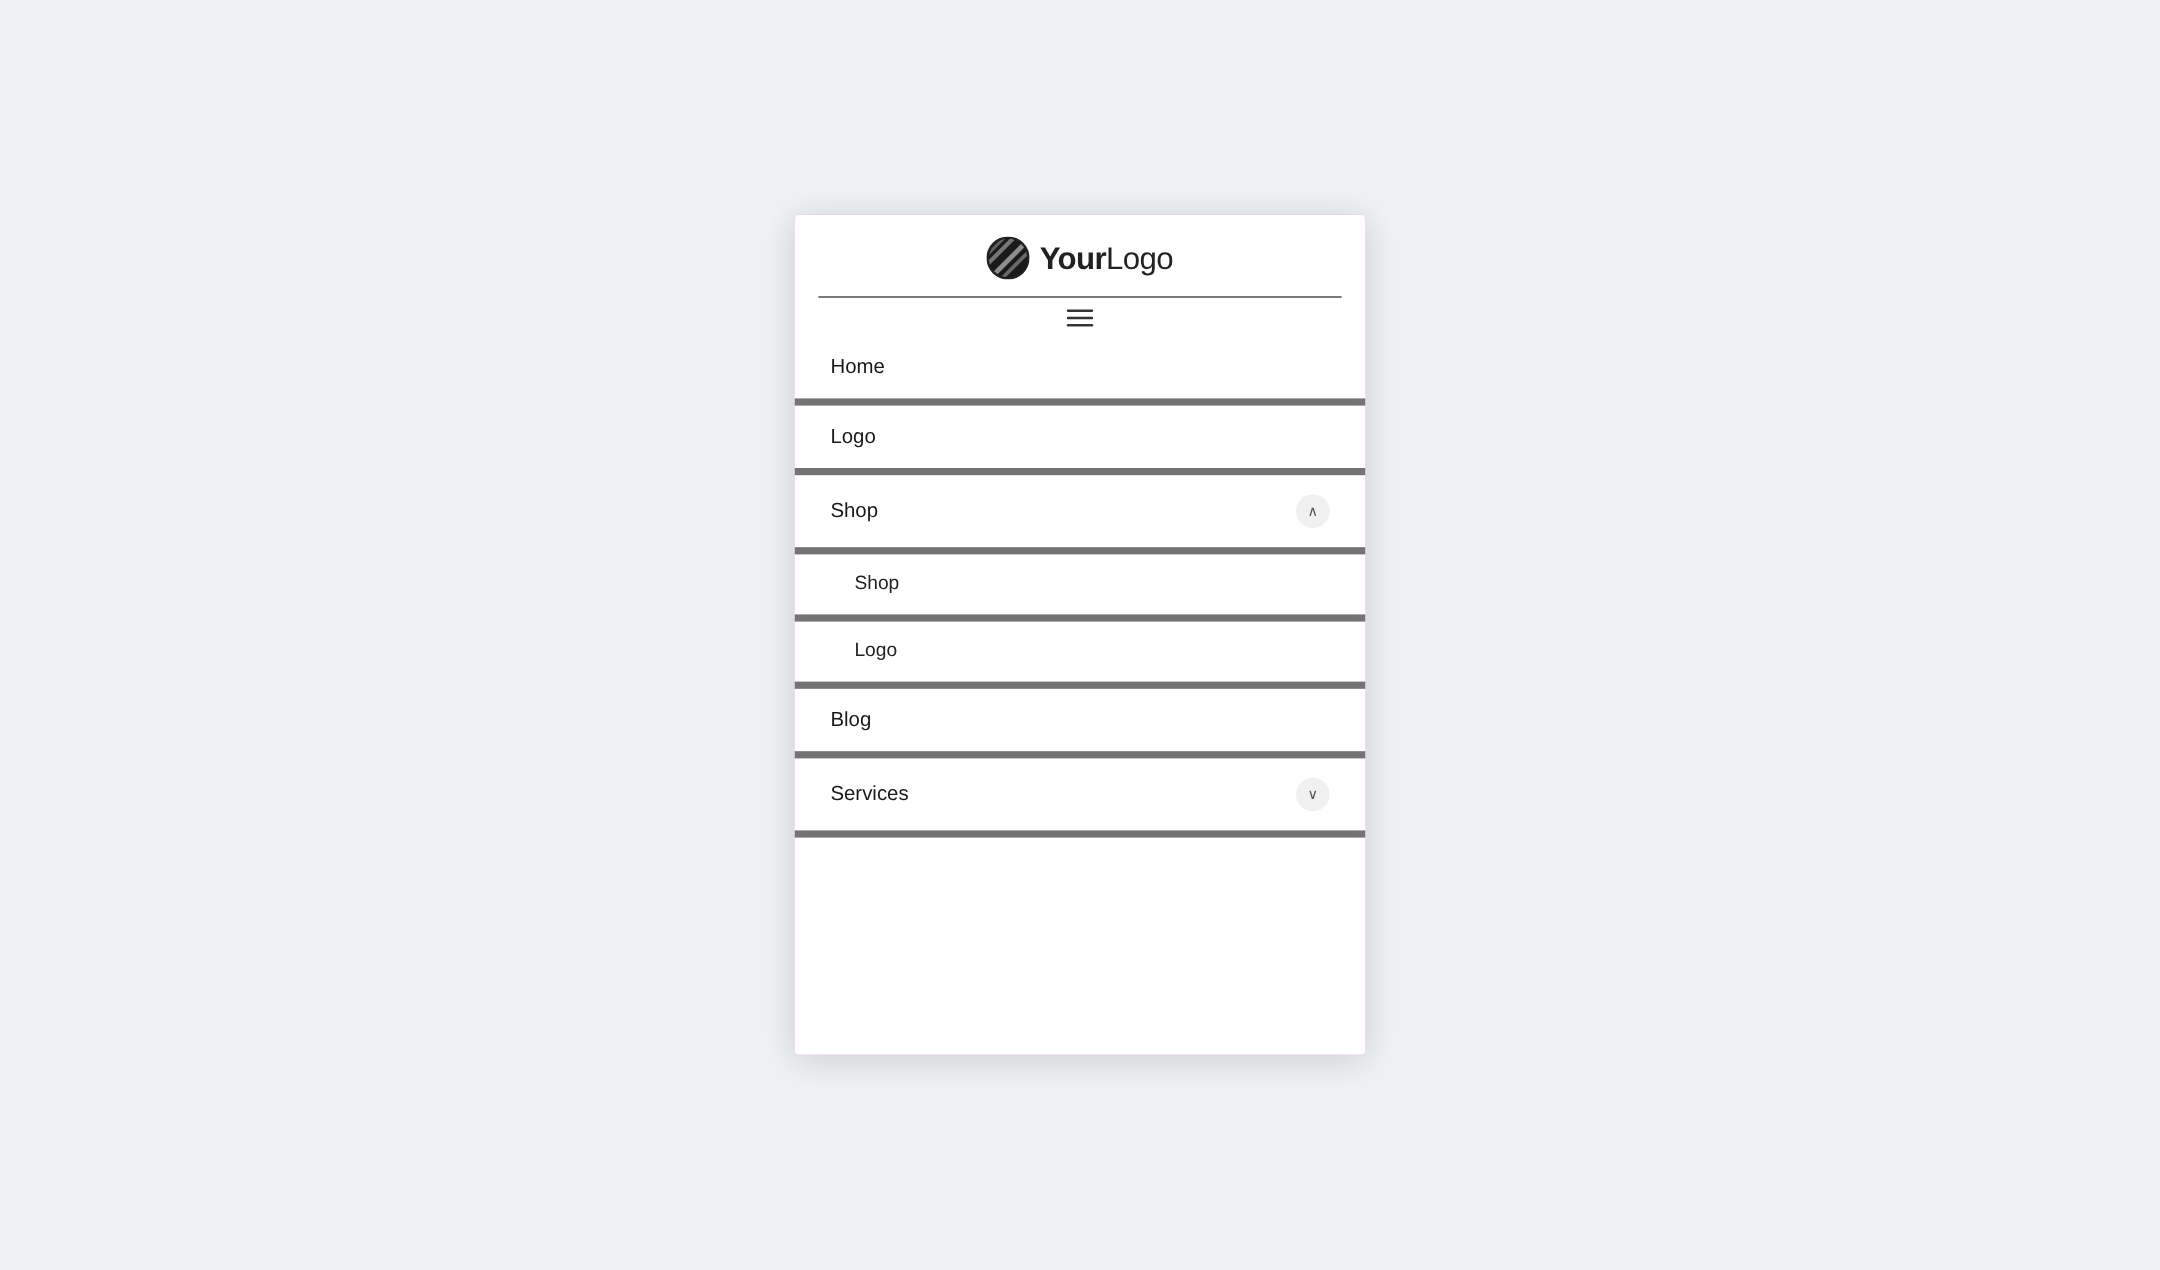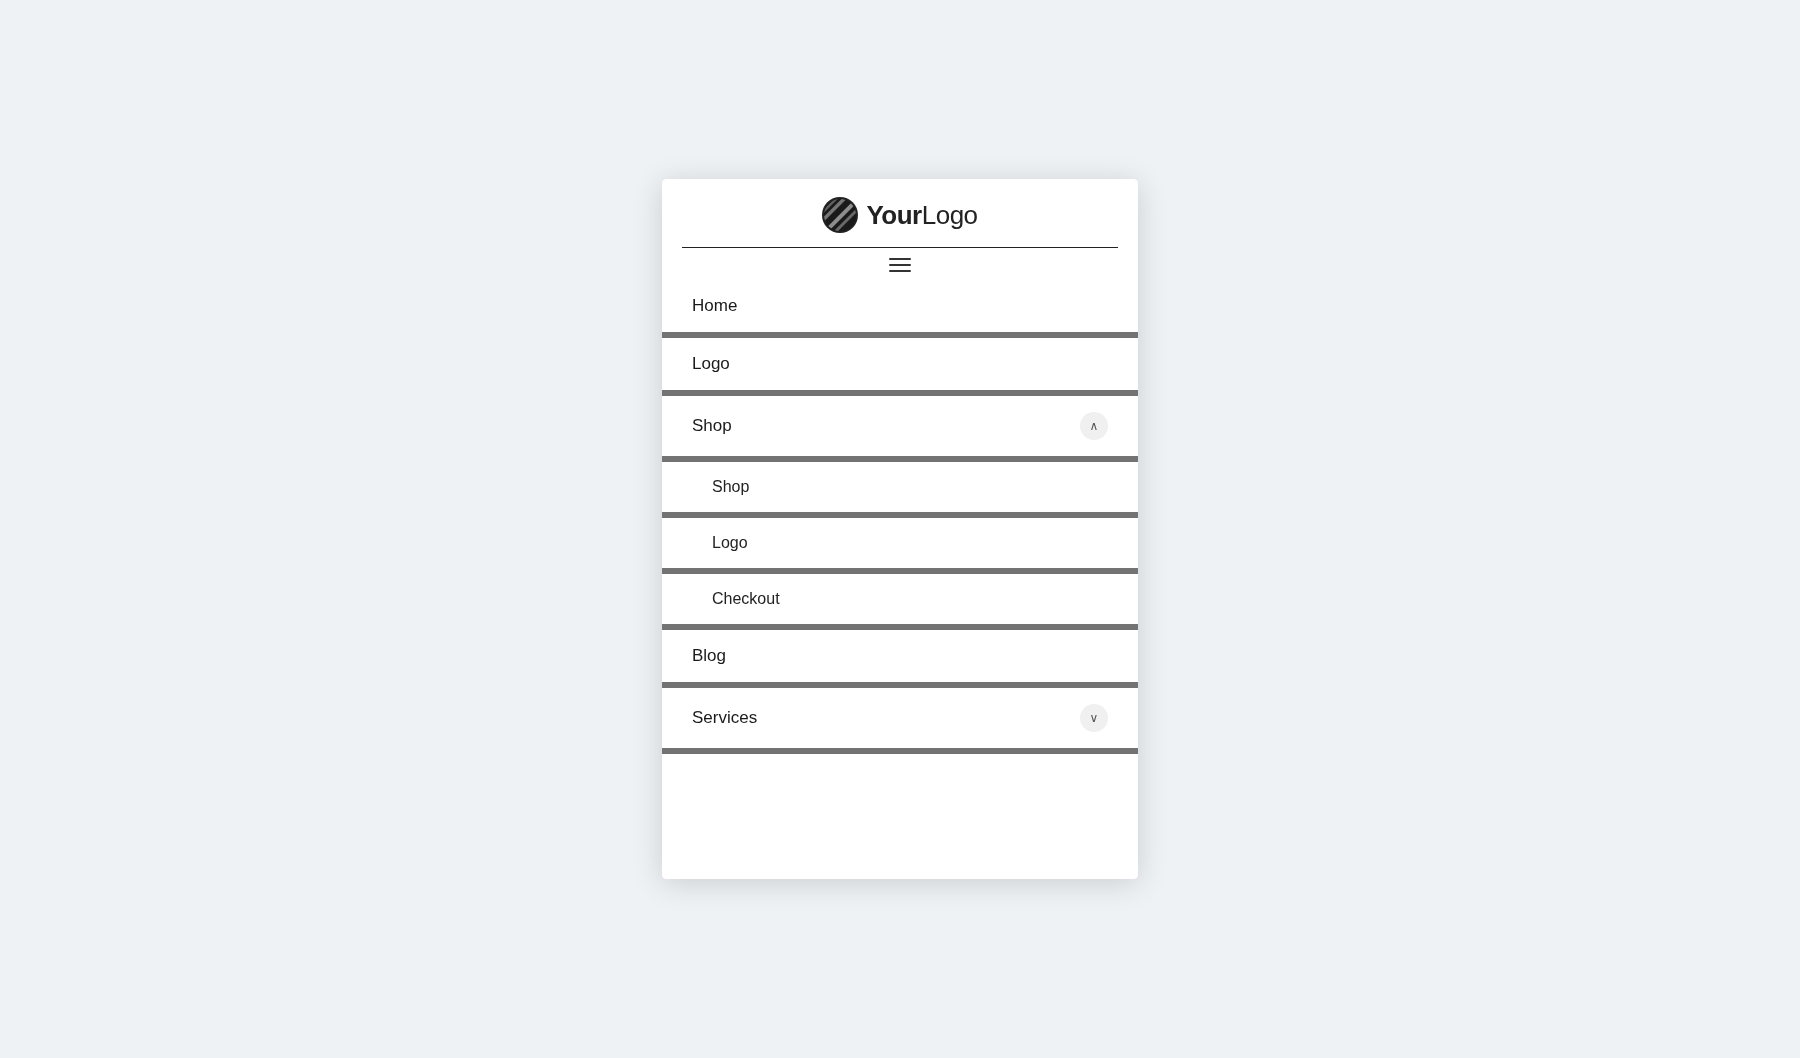--- a/index.html
+++ b/index.html
@@ -304,23 +304,20 @@
     </div>
 
     <div class="nav-item sub-item">
       <span>Shop</span>
     </div>
 
     <div class="nav-item sub-item">
       <span>Logo</span>
     </div>
 
-    <div class="nav-item sub-item">
-      <span>Checkout</span>
-    </div>
 
     <div class="nav-item">
       <span>Blog</span>
     </div>
 
     <div class="nav-item">
       <span>Services</span>
       <button class="chevron-btn">
         <span>∨</span>
       </button>

